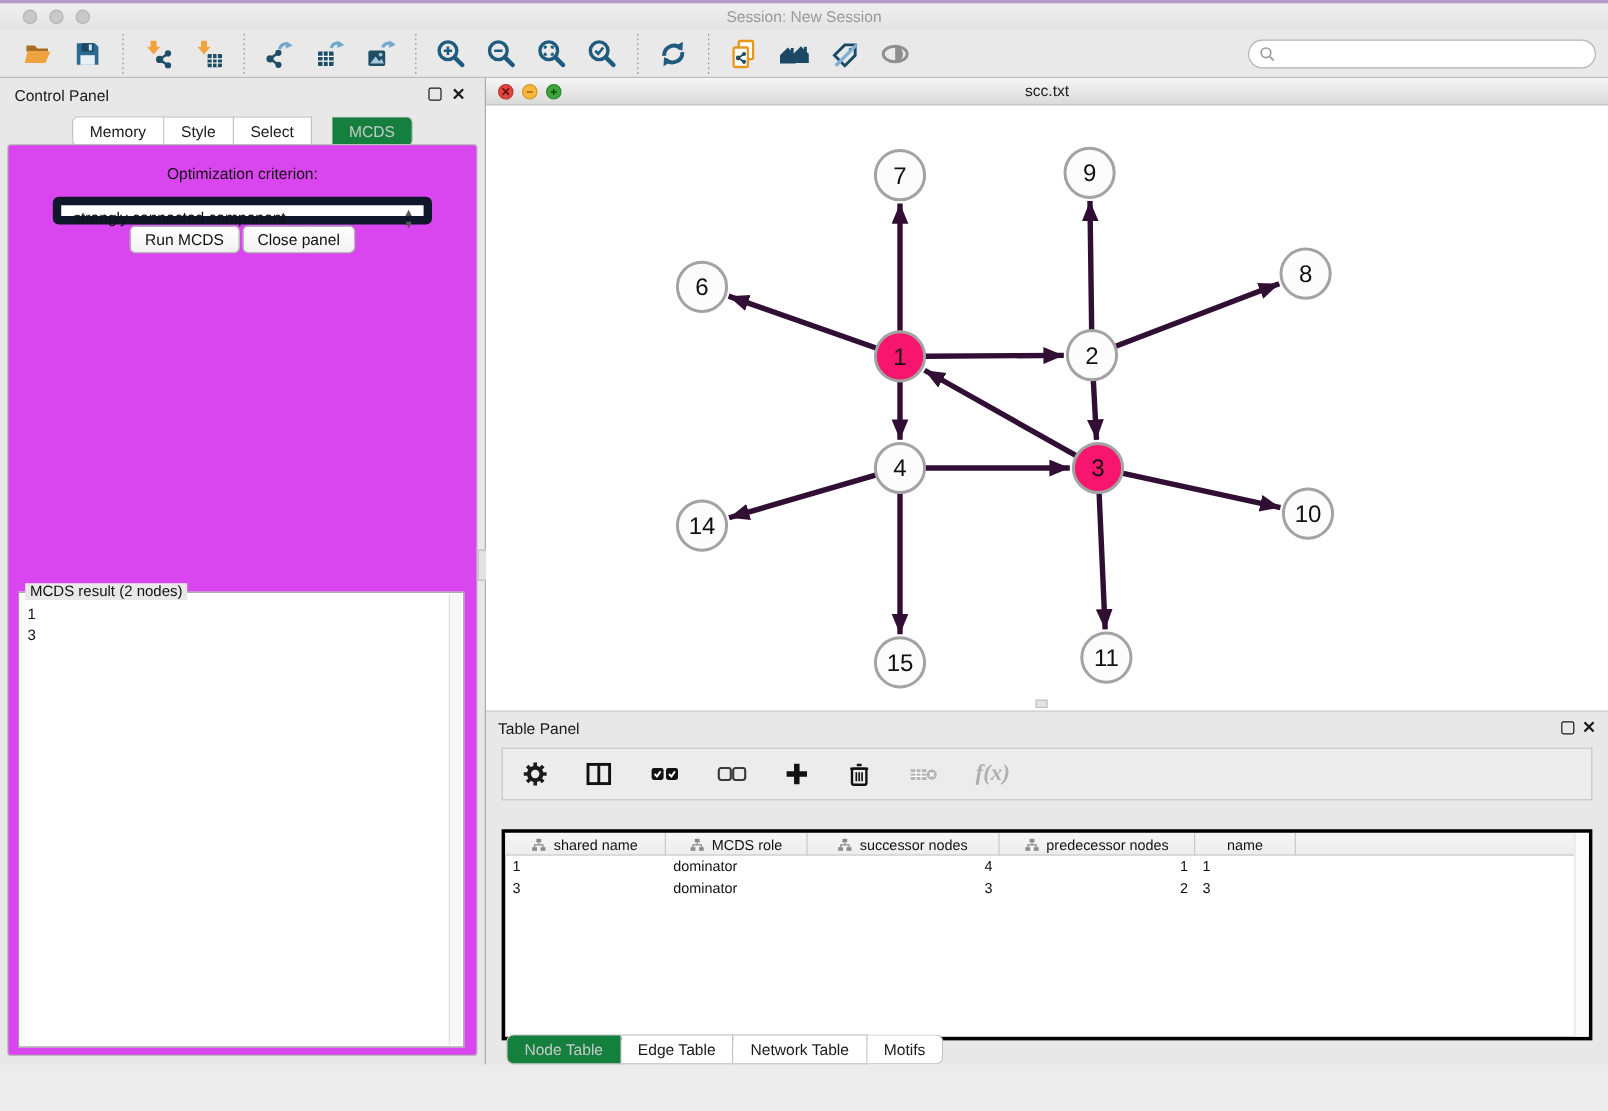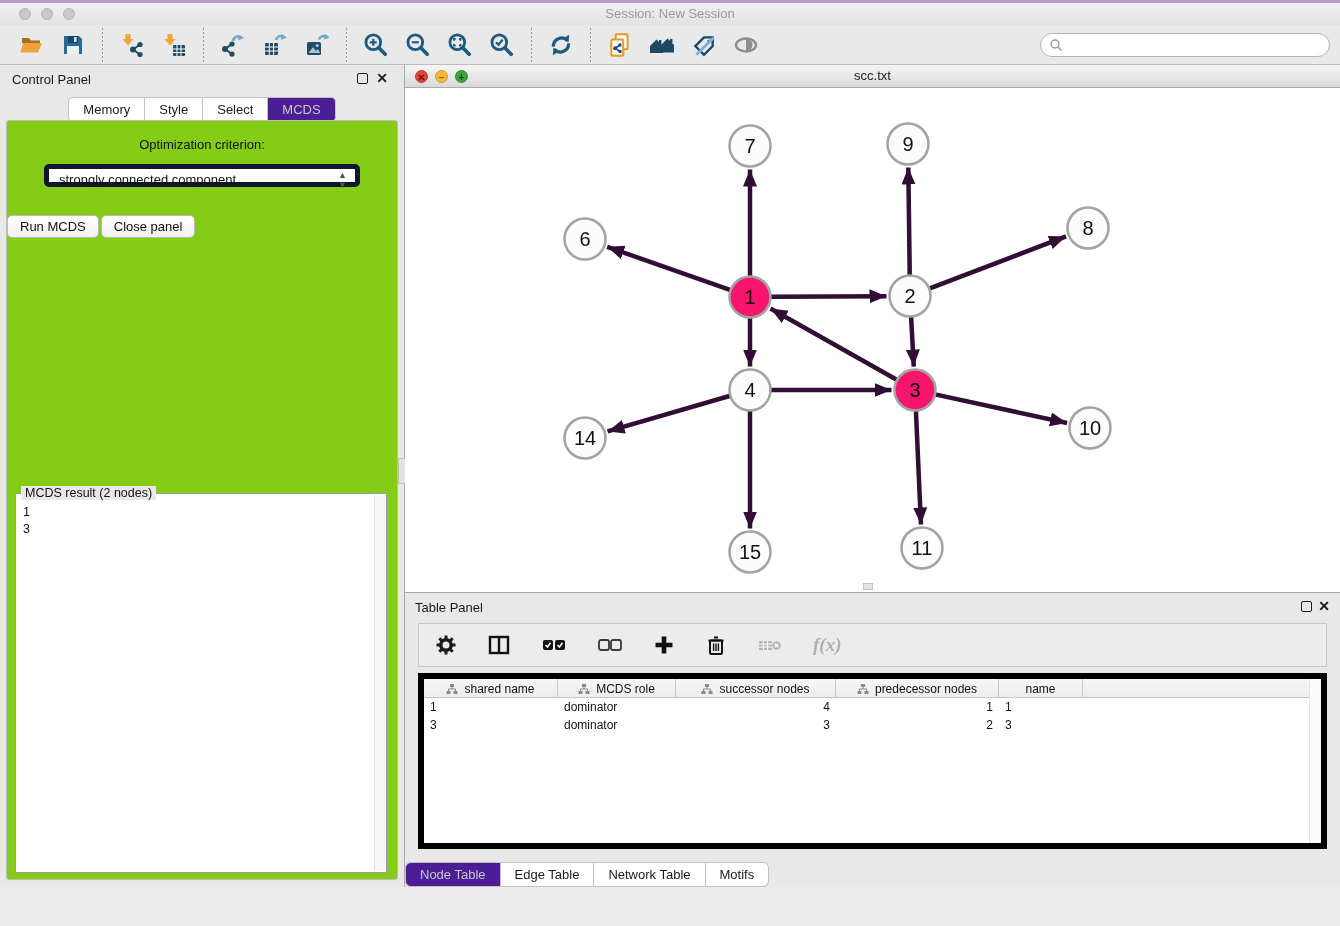--- a/index.html
+++ b/index.html
@@ -23,26 +23,26 @@
   
   .control-panel { position:absolute; left:0; top:65px; width:404px; height:822px; background:#E8E8E8; }
   .cp-header { position:relative; height:28px; }
   .cp-title { position:absolute; left:12px; top:7px; font-size:13px; color:#1a1a1a; }
   .float-ic { position:absolute; top:8px; width:11px; height:11px; border:1.5px solid #1a1a1a; border-radius:2px; }
   .close-ic { position:absolute; top:6px; font-size:14px; font-weight:bold; color:#1a1a1a; line-height:14px; }
   .cp-float{ right:36px } .cp-close{ right:16px }
   .tabs-row { position:absolute; left:0; top:32px; width:404px; display:flex; justify-content:center; }
   .tab { font-size:13px; padding:4px 14px; background:#fff; border:1px solid #C2C2C2; border-left:none; color:#1a1a1a; }
   .tab:first-child { border-left:1px solid #C2C2C2; border-radius:5px 0 0 5px; }
-  .tab.seltab { background:#4c1d95; color:#C6CACC; border-radius:0 5px 5px 0; }
-  .cp-content { position:absolute; left:6px; top:55px; width:392px; height:760px; border:1px solid #BDBDBD; border-radius:3px; background:#84cc16; }
+  .tab.seltab { background:#15803d; color:#C6CACC; border-radius:0 5px 5px 0;margin-left:17px; }
+  .cp-content { position:absolute; left:6px; top:55px; width:392px; height:760px; border:1px solid #BDBDBD; border-radius:3px; background:#d946ef; }
   .opt-label { margin-top:16px; text-align:center; font-size:13px; color:#111; }
-  .dropdown { position:relative; margin:12px auto 0 auto; width:316px; height:23px; background:#fff; border:5px solid #0f172a; border-radius:5px; font-size:13px; line-height:21px; padding-left:10px; color:#111; }
+  .dropdown { position:relative; margin:12px auto 0 auto; width:316px; height:23px; background:#fff; border:7px solid #0f172a; border-radius:5px; font-size:13px; line-height:21px; padding-left:10px; color:#111; }
   .dd-arrows { position:absolute; right:8px; top:1px; font-size:9px; color:#555; line-height:10px; text-align:center; }
-  .btn-row { margin-top:28px; display:flex; gap:2px; }
+  .btn-row { margin-top:1px; display:flex; justify-content:center; gap:2px; }
   .pbtn { font-size:13px; padding:3px 12px; background:linear-gradient(#fff,#F1F1F1); border:1px solid #B9B9B9; border-radius:5px; color:#111; }
   .result-box { position:absolute; left:8px; top:372px; width:372px; height:380px; border:1px solid #9a9a9a; background:#fff; }
   .result-legend { position:absolute; left:5px; top:-8px; background:#E8E8E8; padding:0 4px; font-size:12.5px; color:#111; }
   .result-lines { padding:10px 0 0 7px; font-size:12.5px; color:#111; line-height:17px; }
   .result-scroll { position:absolute; right:1px; top:1px; bottom:1px; width:11px; background:#F7F7F7; border-left:1px solid #E2E2E2; }
 
   
   .v-divider { position:absolute; left:404px; top:65px; width:1px; height:822px; background:#A9A9A9; }
   .v-handle { position:absolute; left:398px; top:458px; width:9px; height:26px; background:#E2E2E2; border:1px solid #BFBFBF; }
 
@@ -57,21 +57,21 @@
   .net-canvas { position:relative; width:935px; height:504px; background:#fff; }
   .net-handle { position:absolute; left:458px; bottom:2px; width:10px; height:7px; background:#E4E4E4; border:1px solid #C2C2C2; }
 
   
   .table-panel { position:absolute; left:405px; top:593px; width:935px; height:294px; background:#E8E8E8; }
   .tp-title { position:absolute; left:10px; top:7px; font-size:13px; color:#1a1a1a; }
   .tp-float{ right:28px } .tp-close{ right:10px }
   .tp-toolbar { position:absolute; left:13px; top:30px; width:909px; height:44px; background:#ECECEC; border:1px solid #C6C6C6; display:flex; align-items:center; padding-left:16px; gap:30px; }
   .tp-ic { display:flex; align-items:center; justify-content:center; height:30px;font-weight:bold; }
   .fx { font-family:"Liberation Serif", serif; font-style:italic; font-size:19px; color:#AFAFAF; }
-  .tbl { position:absolute; left:13px; top:80px; width:909px; height:176px; background:#fff; border:6px solid #000000; overflow:hidden; }
+  .tbl { position:absolute; left:13px; top:98px; width:909px; height:176px; background:#fff; border:3px solid #000000; overflow:hidden; }
   .tbl-scroll { position:absolute; right:0; top:0; bottom:0; width:12px; background:#FBFBFB; border-left:1px solid #E3E3E3; }
   .tbl-header { display:flex; height:19px; background:linear-gradient(#F6F6F6,#EDEDED); border-bottom:1px solid #C4C4C4; }
   .th { display:flex; align-items:center; justify-content:center; gap:6px; font-size:12px; color:#111; border-right:1px solid #C9C9C9; height:19px; }
   .th svg { flex:0 0 auto; }
   .c0{width:134px}.c1{width:118px}.c2{width:160px}.c3{width:163px}.c4{width:84px}
   .tbl-row { display:flex; height:16px; font-size:12px; color:#111; margin-top:2px; }
   .td { padding:0 6px; white-space:nowrap; }
   .td.r { text-align:right; }
   .tbl-tabs { position:absolute; left:0; top:269px; width:935px; display:flex; }
 

